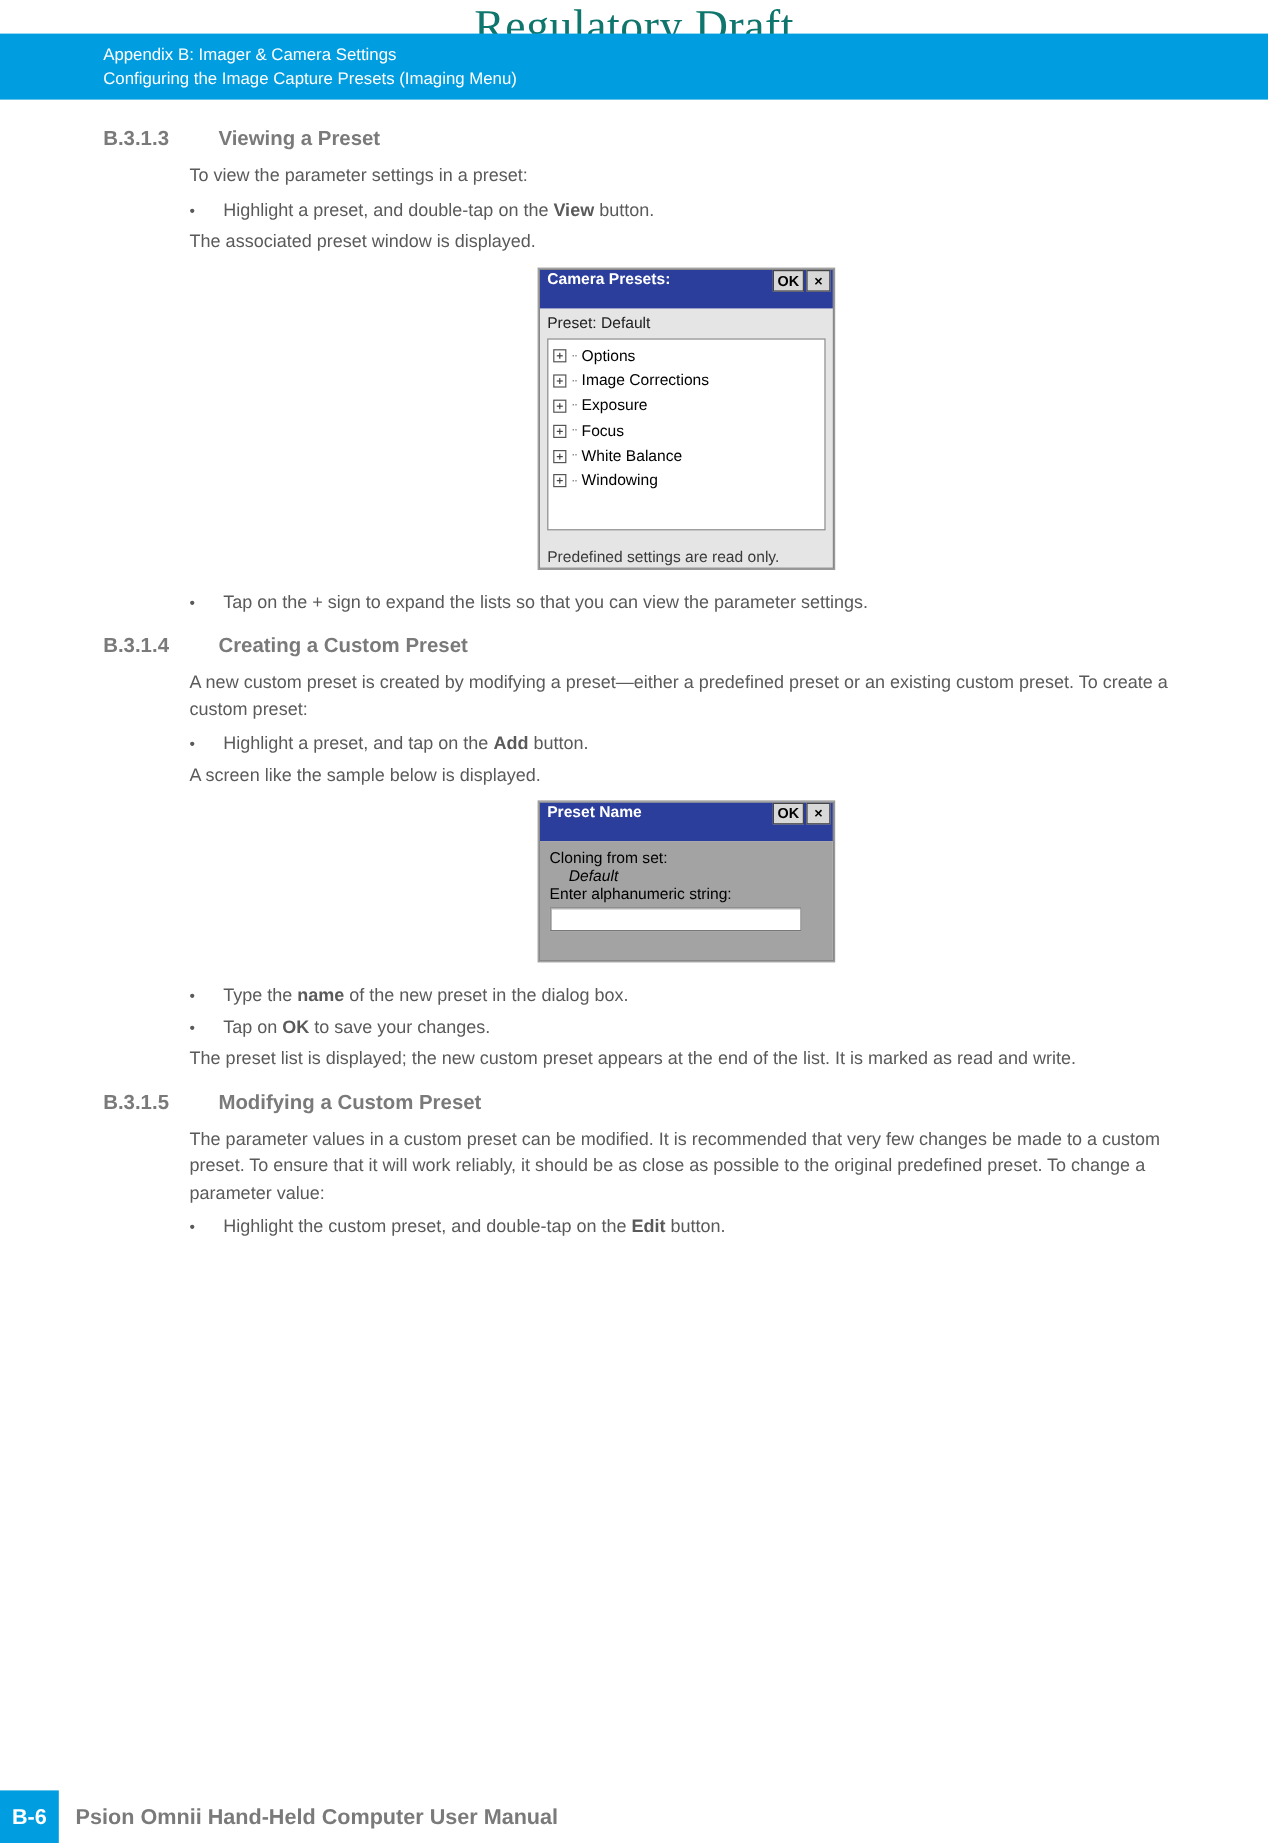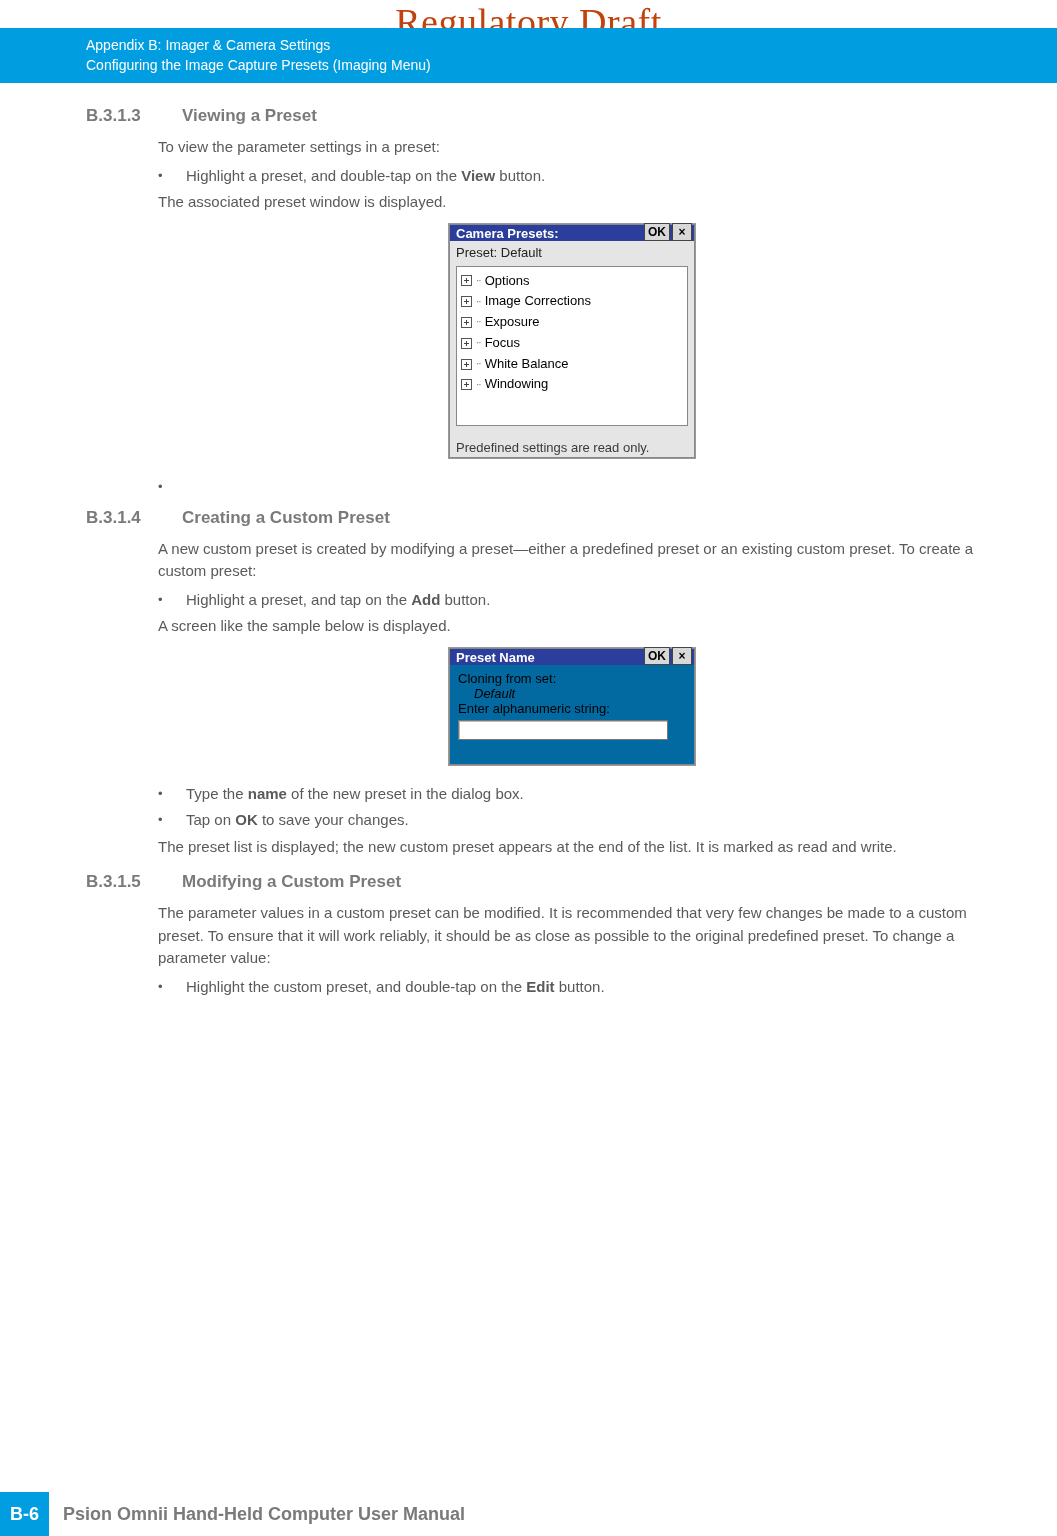--- a/index.html
+++ b/index.html
@@ -11,21 +11,21 @@
     position: relative;
     color: #4d4d4d;
   }
   .watermark {
     position: absolute;
     top: 0;
     left: 0;
     width: 100%;
     text-align: center;
     font-size: 38px;
-    color: #c2410c;
+    color: #0f766e;
     font-family: "Times New Roman", serif;
     letter-spacing: 0.5px;
   }
   .blue-header {
     position: absolute;
     top: 28px;
     left: 0;
     width: 100%;
     background: #009de0;
     color: #fff;
@@ -55,23 +55,23 @@
     background: #e5e5e5;
     box-shadow: 0 0 0 1px #999;
     font-family: Tahoma, Arial, sans-serif;
     font-size: 13px;
     color: #000;
   }
   .dialog.d1 { width: 246px; }
   .titlebar {
     background: #2b3e9b;
     color: #fff;
-    height: 16px;
-    display: flex;
-    align-items: flex-end;
+    height: 32px;
+    display: flex;
+    align-items: flex-start;
     font-weight: bold;
     padding-left: 6px;
     font-size: 13px;
   }
   .titlebar .spacer { flex: 1; }
   .tb-btn {
     background: #d8d8d8;
     color: #000;
     border: 1px solid #444;
     height: 18px;
@@ -103,21 +103,21 @@
   .plus-box::before, .plus-box::after {
     content: ""; position: absolute; background: #444;
   }
   .plus-box::before { left: 2px; right: 2px; top: 4px; height: 1px; }
   .plus-box::after  { top: 2px; bottom: 2px; left: 4px; width: 1px; }
   .dots { color: #777; letter-spacing: -1px; font-size: 10px; }
   .readonly-note { padding: 8px 6px 2px 6px; color: #3a3a3a; font-size: 13px; }
 
   
   .dialog.d2 { width: 246px; }
-  .d2-body { background: #0369a1; padding: 6px 8px 24px 8px; font-size: 13px; color: #000; }
+  .d2-body { background: #a3a3a3; padding: 6px 8px 24px 8px; font-size: 13px; color: #000; }
   .d2-body .indent { padding-left: 16px; font-style: italic; }
   .d2-input-wrap { margin-top: 4px; }
   .d2-input {
     width: 210px; height: 20px; border: 1px solid #777; background: #fff;
     box-shadow: inset 1px 1px 0 #bbb;
   }
 
   
   .footer {
     position: absolute;
@@ -207,20 +207,21 @@
             <span class="plus-box"></span>
             <span class="dots">··</span>
             <span>Windowing</span>
           </div>
       </div>
       <div class="readonly-note">Predefined settings are read only.</div>
     </div>
 
     <div class="bullet">
       <div class="dot">•</div>
+      <div class="txt">Tap on the + sign to expand the lists so that you can view the parameter settings.</div>
     </div>
   </div>
 
   <div class="sec-row" style="margin-top:14px;">
     <div class="sec-num">B.3.1.4</div>
     <div class="sec-title">Creating a Custom Preset</div>
   </div>
   <div class="body-col">
     <div class="para">A new custom preset is created by modifying a preset—either a predefined preset or an existing custom preset. To create a custom preset:</div>
     <div class="bullet">

